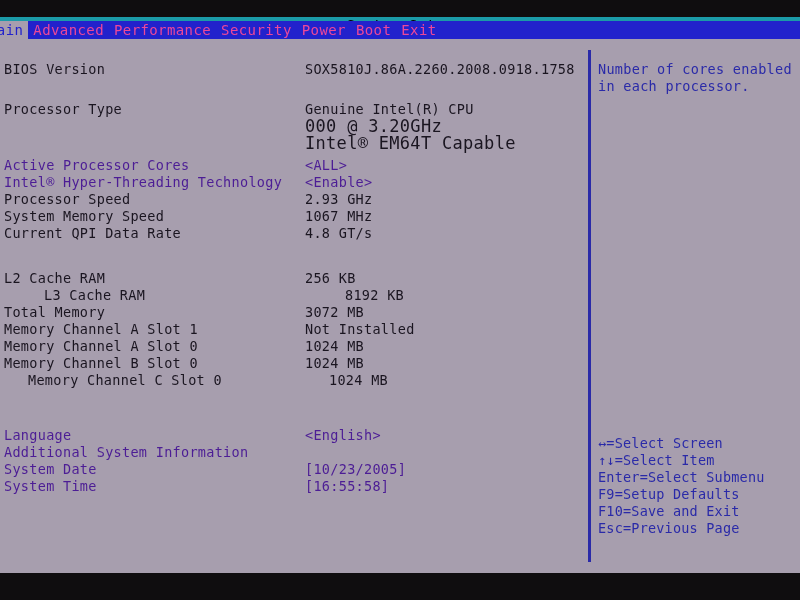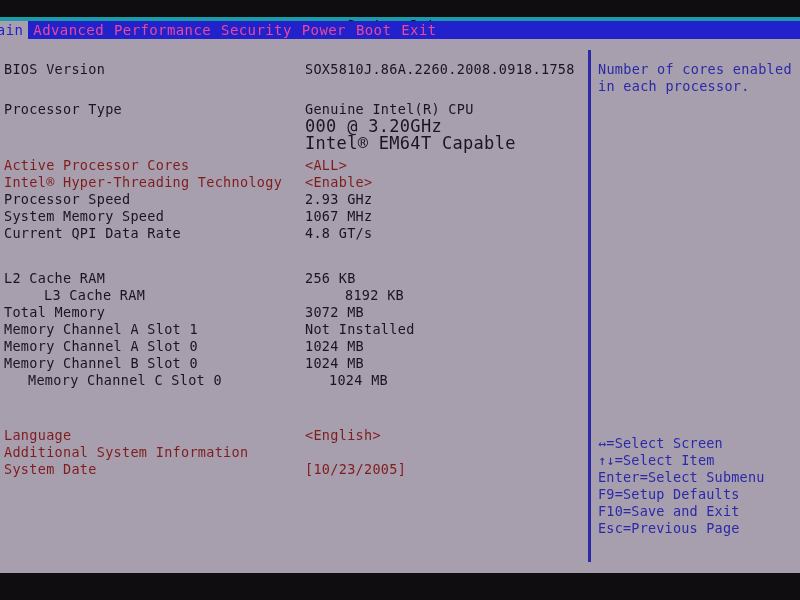--- a/index.html
+++ b/index.html
@@ -111,21 +111,21 @@
   .cont-line {
     position: absolute;
     left: 305px;
     height: 17px;
     line-height: 17px;
     font-size: 17px;
     white-space: nowrap;
     letter-spacing: 0.3px;
   }
   .ink-black { color: #1a1520; }
-  .ink-blue  { color: #7f1d1d; }
+  .ink-blue  { color: #4c1d95; }
 
   
   .divider {
     position: absolute;
     top: 11px;
     left: 588px;
     width: 3px;
     height: 512px;
     background: #2a2aa8;
   }
@@ -239,20 +239,24 @@
           <span class="label ink-blue">Language</span>
           <span class="value ink-blue">&lt;English&gt;</span>
         </div>
         <div class="row" style="top: 405px;">
           <span class="label ink-blue">Additional System Information</span>
           <span class="value ink-blue"></span>
         </div>
         <div class="row" style="top: 422px;">
           <span class="label ink-blue">System Date</span>
           <span class="value ink-blue">[10/23/2005]</span>
+        </div>
+        <div class="row" style="top: 439px;">
+          <span class="label ink-blue">System Time</span>
+          <span class="value ink-blue">[16:55:58]</span>
         </div>
       </div>
 
     <div class="divider"></div>
 
     <div class="help-text" id="help-pane">
         <div>Number of cores enabled</div>
         <div>in each processor.</div>
       </div>
 

